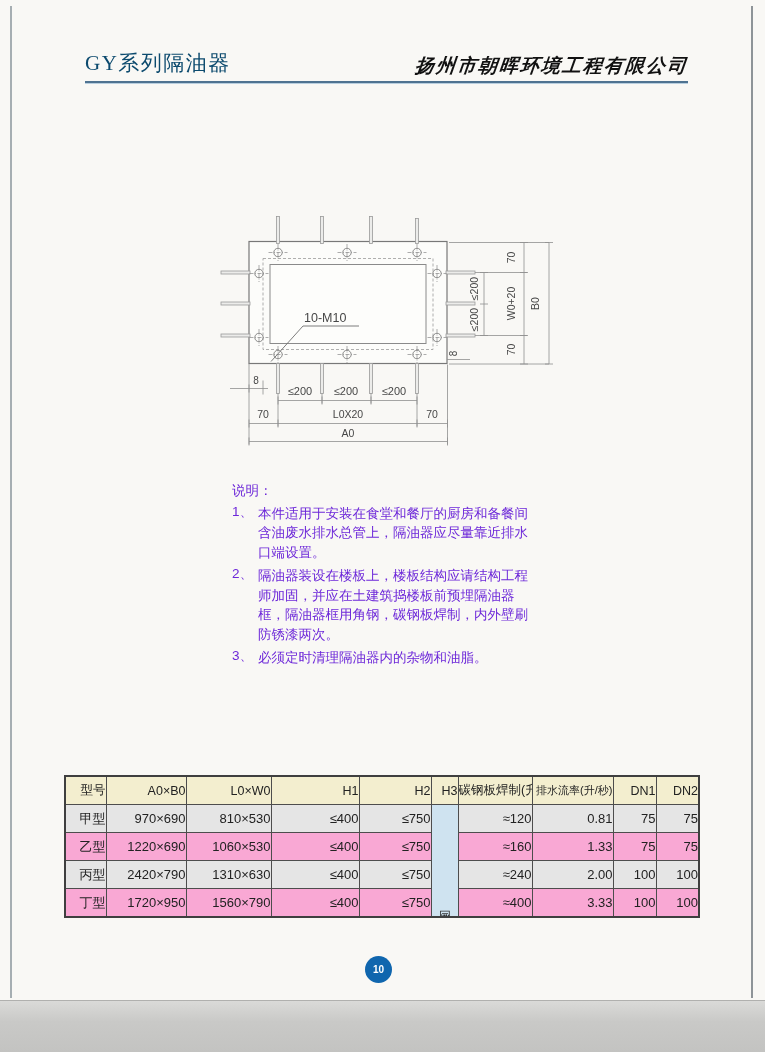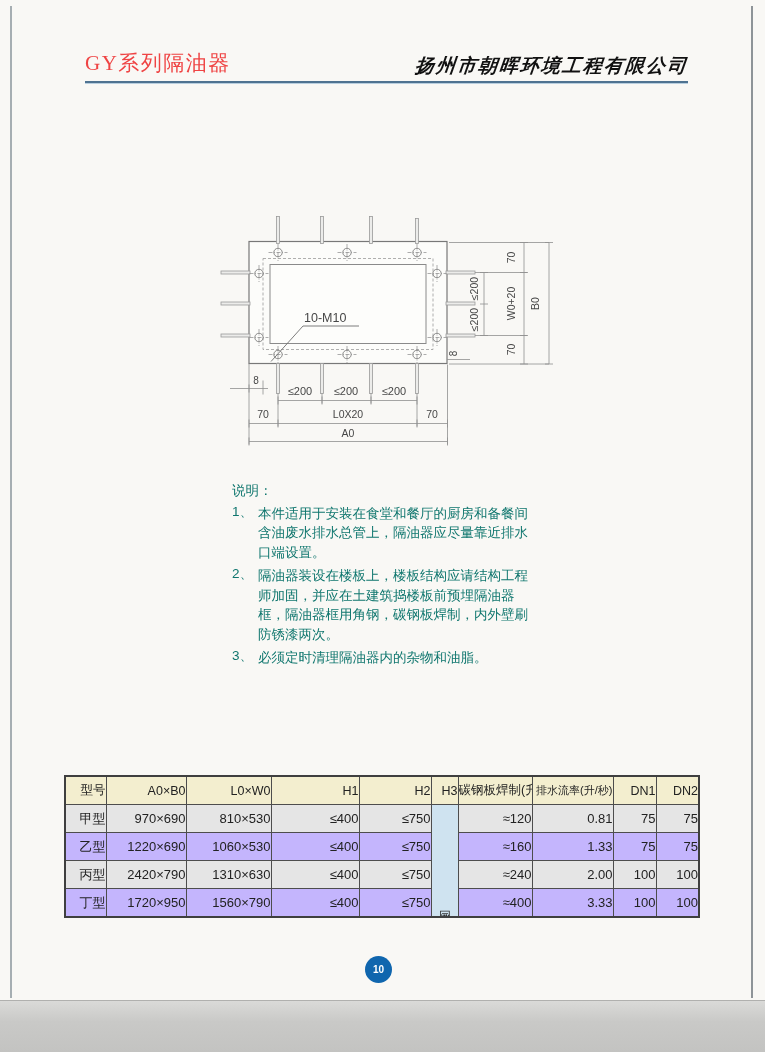--- a/index.html
+++ b/index.html
@@ -18,58 +18,58 @@
     background:linear-gradient(180deg,#dadad8 0%,#c9c9c7 40%,#c3c3c1 100%);
     border-top:1px solid #b0b0ae;
   }
   
   .header{
     position:absolute;left:85px;top:44px;width:603px;height:36px;
     display:flex;justify-content:space-between;align-items:flex-end;
   }
   .doc-title{
     font-family:"Liberation Serif","DejaVu Serif",serif;
-    font-size:21px;color:#ef4444;letter-spacing:1.5px;line-height:1;
+    font-size:21px;color:#0c4a6e;letter-spacing:1.5px;line-height:1;
     padding-bottom:6px;
   }
   .company{
     font-family:"Liberation Serif","DejaVu Serif",serif;
     font-style:italic;font-weight:bold;
     font-size:19px;color:#111;letter-spacing:2px;line-height:1;
     padding-bottom:5px;transform:skewX(-6deg);
   }
   .header-rule{
     position:absolute;left:85px;top:81px;width:603px;height:3px;
     background:linear-gradient(180deg,#4f7391 0%,#4f7391 60%,#b9cfdf 60%,#b9cfdf 100%);
   }
   
   .diagram{position:absolute;left:205px;top:195px;}
   .diagram text{fill:#474747;font-family:"Liberation Sans","DejaVu Sans",sans-serif;}
   
   .notes{position:absolute;left:232px;top:481px;width:300px;
-    font-size:13.5px;line-height:19.5px;color:#0f766e;}
+    font-size:13.5px;line-height:19.5px;color:#6d28d9;}
   .notes-title{margin:0 0 1px 0;}
   .note-item{display:flex;align-items:flex-start;}
   .note-num{flex:0 0 24px;}
   .note-text{flex:1;margin:2px;}
   
   .spec-table{
     position:absolute;left:64px;top:775px;width:634px;
     border-collapse:collapse;table-layout:fixed;
     font-size:13px;color:#222;text-align:right;
   }
   .spec-table th,.spec-table td{
     border:1px solid #4d4d4d;padding:0;height:27px;
     overflow:hidden;white-space:nowrap;font-weight:normal;
   }
   .spec-table{border:2px solid #3f3f3f;}
   .spec-table thead th{background:#f3eecf;font-size:12.5px;}
   .spec-table thead th.small{font-size:11px;}
   .row-blue td{background:#e5e5e5;}
-  .row-light td{background:#c4b5fd;}
+  .row-light td{background:#f9a8d4;}
   td.vtext{
     background:#cfe3f0;
     writing-mode:vertical-rl;text-orientation:upright;
     letter-spacing:3px;font-size:12px;color:#333;
   }
   
   .page-circle{
     position:absolute;left:365px;top:956px;width:27px;height:27px;
     border-radius:50%;background:#1066ae;
     display:flex;align-items:center;justify-content:center;

